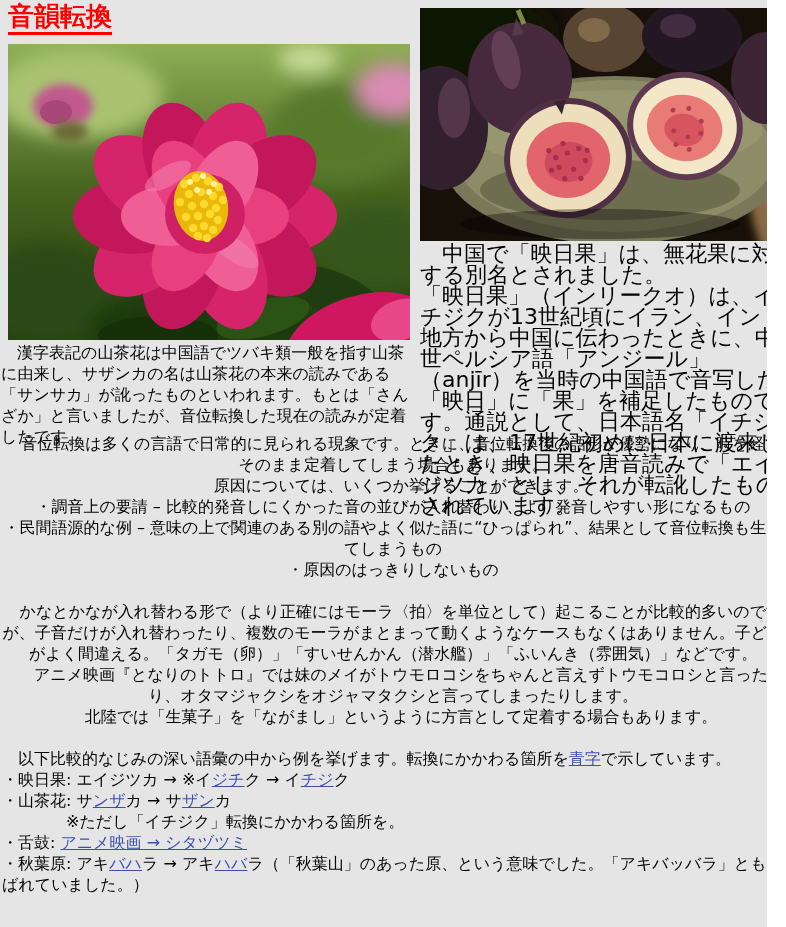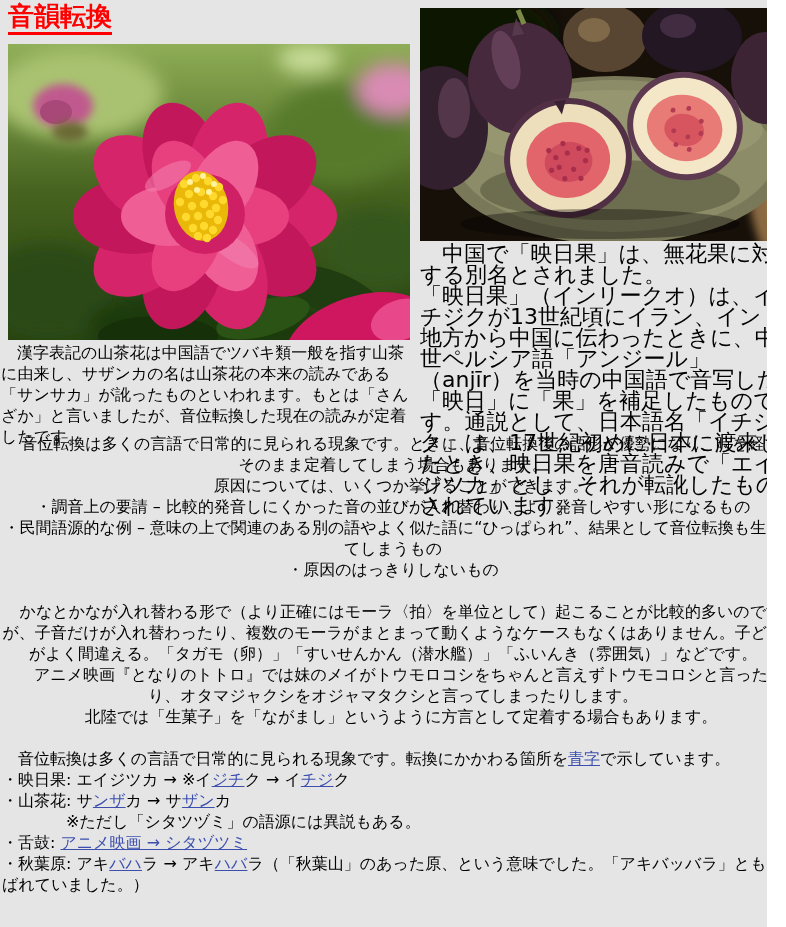--- a/index.html
+++ b/index.html
@@ -194,22 +194,22 @@
   <div class="bodytext">
     <p>　音位転換は多くの言語で日常的に見られる現象です。ときに、音位転換後の語形が優勢になり、時を経てそのまま定着してしまう場合もあります。
 　原因については、いくつか挙げることができます。
 ・調音上の要請 – 比較的発音しにくかった音の並びが入れ替わり、より発音しやすい形になるもの
 ・民間語源的な例 – 意味の上で関連のある別の語やよく似た語に“ひっぱられ”、結果として音位転換も生じてしまうもの
 ・原因のはっきりしないもの</p>
     <p>　かなとかなが入れ替わる形で（より正確にはモーラ〈拍〉を単位として）起こることが比較的多いのですが、子音だけが入れ替わったり、複数のモーラがまとまって動くようなケースもなくはありません。子どもがよく間違える。「タガモ（卵）」「すいせんかん（潜水艦）」「ふいんき（雰囲気）」などです。
 　アニメ映画『となりのトトロ』では妹のメイがトウモロコシをちゃんと言えずトウモコロシと言ったり、オタマジャクシをオジャマタクシと言ってしまったりします。
 　北陸では「生菓子」を「ながまし」というように方言として定着する場合もあります。</p>
     <div class="examples">
-      <div><span>　音位転換は多くの言語で日常的に見られる現象です。転換にかかわる箇所を</span><span class="blue">青字</span><span>で示しています。</span></div>
+      <div><span>　以下比較的なじみの深い語彙の中から例を挙げます。転換にかかわる箇所を</span><span class="blue">青字</span><span>で示しています。</span></div>
       <div><span>・映日果: エイジツカ → ※イ</span><span class="blue">ジチ</span><span>ク → イ</span><span class="blue">チジ</span><span>ク</span></div>
       <div><span>・山茶花: サ</span><span class="blue">ンザ</span><span>カ → サ</span><span class="blue">ザン</span><span>カ</span></div>
-      <div><span>　　　　※ただし「シタツヅミ」の語源には異説もある。</span></div>
+      <div><span>　　　　※ただし「イチジク」転換にかかわる箇所を。</span></div>
       <div><span>・舌鼓: </span><span class="blue">アニメ映画 → シタヅツミ</span></div>
       <div><span>・秋葉原: アキ</span><span class="blue">バハ</span><span>ラ → アキ</span><span class="blue">ハバ</span><span>ラ（「秋葉山」のあった原、という意味でした。「アキバッバラ」とも呼ばれていました。）</span></div>
     </div>
   </div>
 
 </div>
 
 </body></html>

